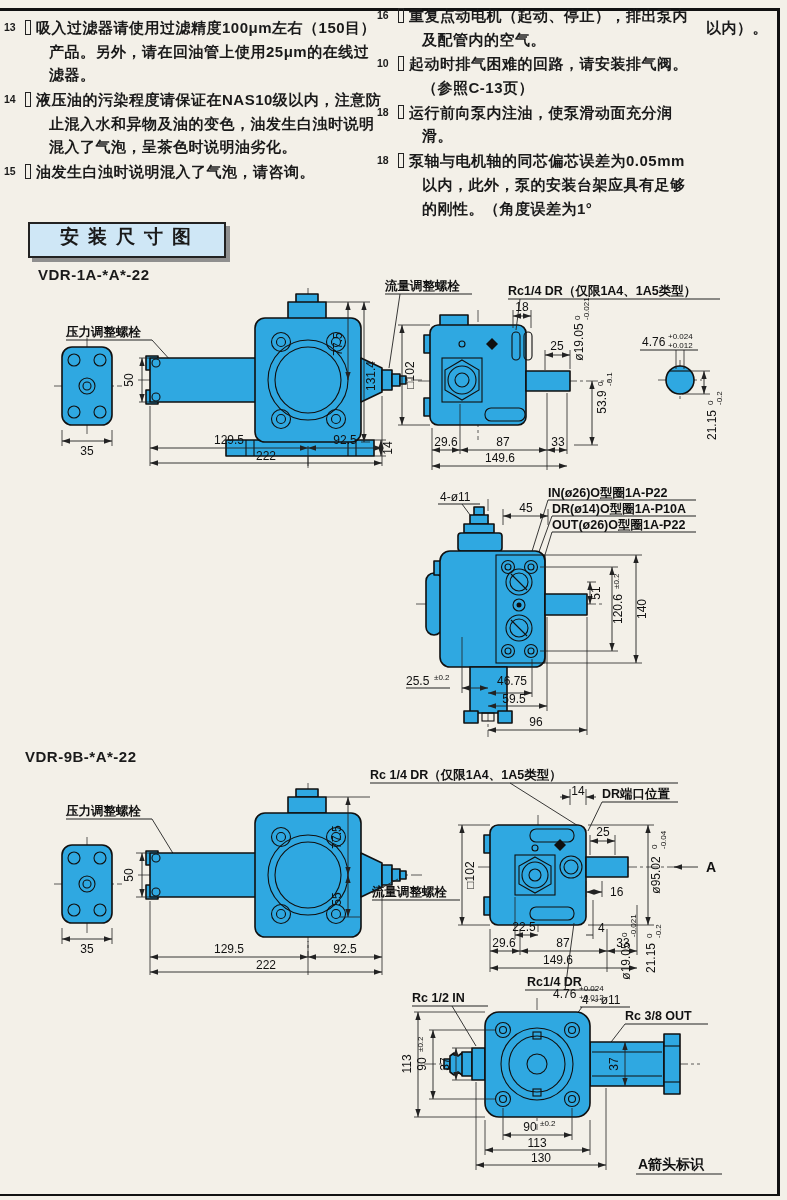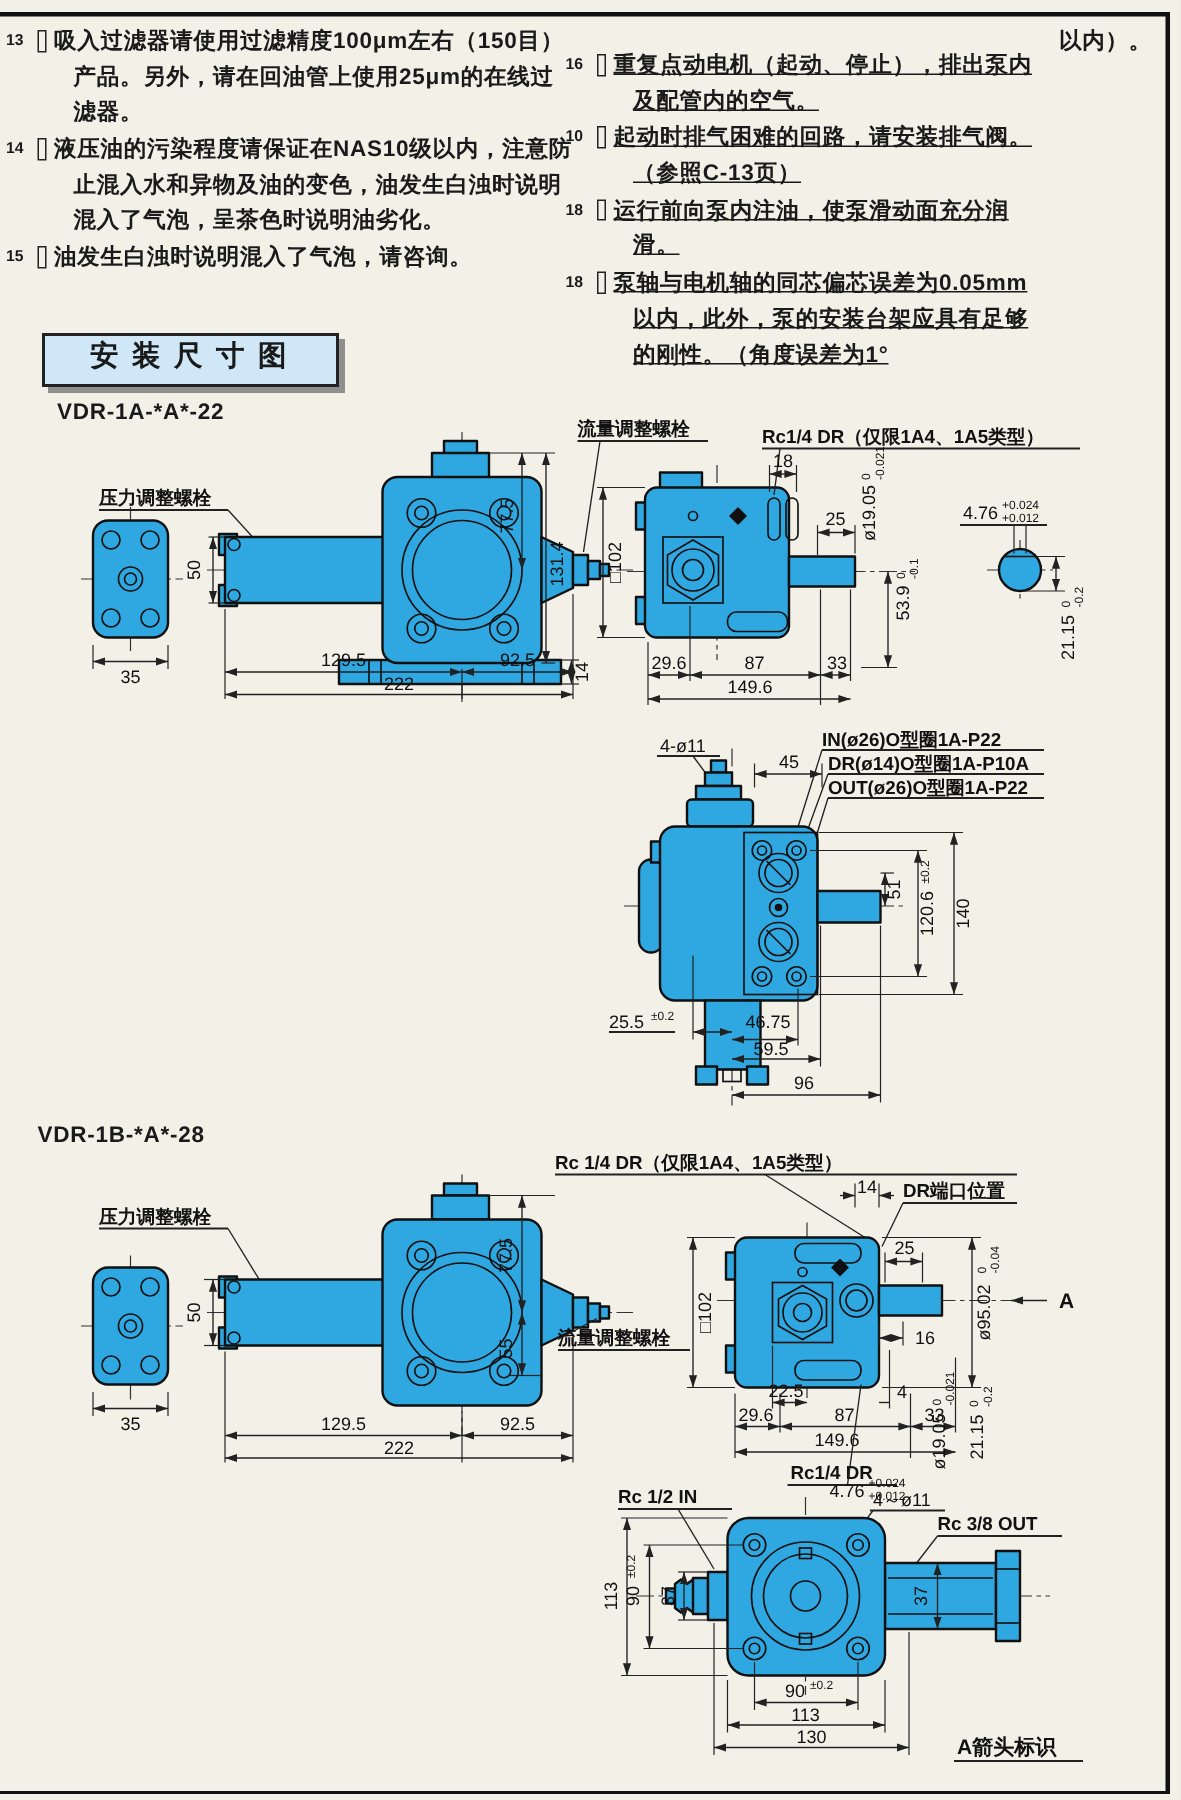--- a/index.html
+++ b/index.html
@@ -37,21 +37,21 @@
 
 <div id="page">
   <div id="frame"></div>
 
   <div class="notes" style="left:25px;top:16px;width:358px;">
     <p class="note-item"><span class="nbox">13</span><span>吸入过滤器请使用过滤精度100μm左右（150目）产品。另外，请在回油管上使用25μm的在线过滤器。</span></p>
     <p class="note-item"><span class="nbox">14</span><span>液压油的污染程度请保证在NAS10级以内，注意防止混入水和异物及油的变色，油发生白浊时说明混入了气泡，呈茶色时说明油劣化。</span></p>
     <p class="note-item"><span class="nbox">15</span><span>油发生白浊时说明混入了气泡，请咨询。</span></p>
   </div>
 
-  <div class="notes" style="left:398px;top:32px;width:292px;text-decoration:underline;">
+  <div class="notes" style="left:398px;top:4px;width:292px;">
     <p class="note-item"><span class="nbox">16</span><span>重复点动电机（起动、停止），排出泵内及配管内的空气。</span></p>
     <p class="note-item"><span class="nbox">10</span><span>起动时排气困难的回路，请安装排气阀。（参照C-13页）</span></p>
     <p class="note-item"><span class="nbox">18</span><span>运行前向泵内注油，使泵滑动面充分润滑。</span></p>
     <p class="note-item"><span class="nbox">18</span><span>泵轴与电机轴的同芯偏芯误差为0.05mm以内，此外，泵的安装台架应具有足够的刚性。（角度误差为1°</span></p>
   </div>
 
   <div class="notes" style="left:706px;top:16px;width:70px;">
     <span>以内）。</span>
   </div>
 
@@ -343,21 +343,21 @@
       <text class="dt" x="112" y="200" text-anchor="middle">46.75</text>
       <line class="ext" x1="147" y1="132" x2="147" y2="226"></line>
       <line class="diml" x1="88" y1="221" x2="147" y2="221" marker-start="url(#ar2)" marker-end="url(#ar2)"></line>
       <text class="dt" x="114" y="218" text-anchor="middle">59.5</text>
       <line class="ext" x1="187" y1="132" x2="187" y2="250"></line>
       <line class="diml" x1="88" y1="245" x2="187" y2="245" marker-start="url(#ar2)" marker-end="url(#ar2)"></line>
       <text class="dt" x="136" y="241" text-anchor="middle">96</text>
     </g>
   </svg>
 
-  <div class="model" style="left:25px;top:748px;">VDR-1B-*A*-28</div>
+  <div class="model" style="left:25px;top:748px;">VDR-9B-*A*-22</div>
 
   <svg style="left:30px;top:765px;" width="730" height="235" viewBox="0 0 730 235">
     <defs>
         <marker id="ar3" orient="auto-start-reverse" markerWidth="10" markerHeight="8" refX="9" refY="3">
           <path d="M0,0L9,3L0,6z" fill="#222"></path>
         </marker>
       </defs>
 
     <g>
       <line class="cl" x1="57" y1="72" x2="57" y2="168"></line>

